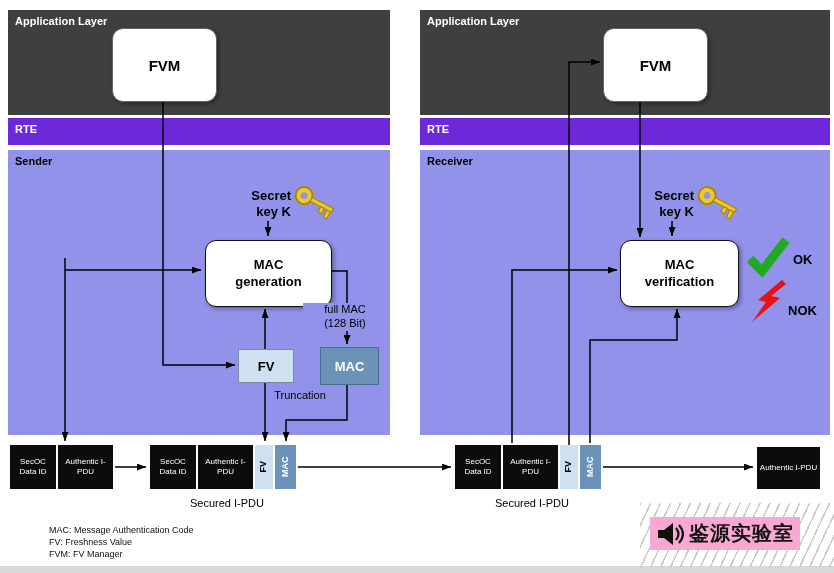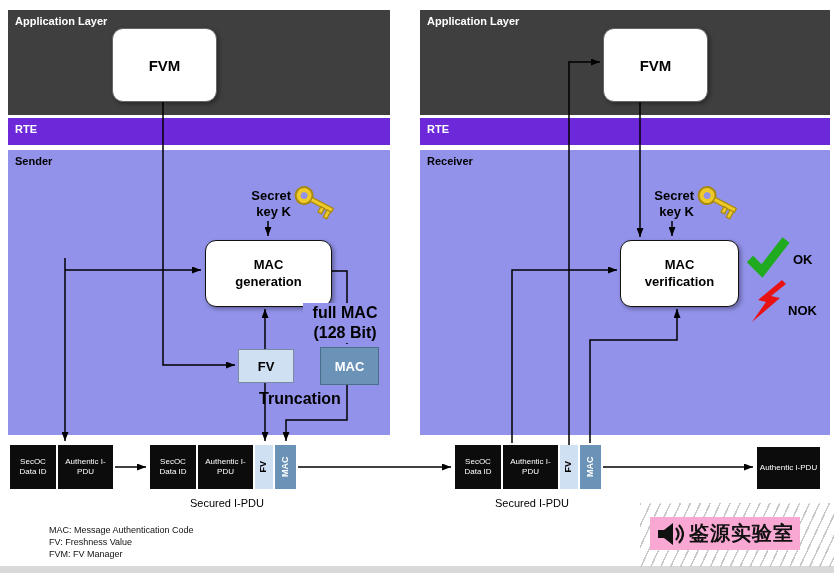--- a/index.html
+++ b/index.html
@@ -14,21 +14,21 @@
   .lbl-dark{color:#000000;}
   .abs{position:absolute;z-index:10;}
   .roundbox{background:#fff;border:1px solid #666;border-radius:11px;display:flex;flex-direction:column;
             align-items:center;justify-content:center;font-weight:bold;text-align:left;
             box-shadow:2px 2px 4px rgba(0,0,0,0.35);}
   .fvm{font-size:15px;}
   .opbox{font-size:13px;line-height:1.3;border:1.5px solid #111;}
   .txt{line-height:1.25;}
   .txt span{display:block;}
   .b13{font-size:13px;font-weight:bold;}
-  .b12{font-size:16px;font-weight:bold;}
+  .b12{font-size:11px;font-weight:normal;}
   .fvbox{background:#cfe0f2;border:1px solid #7a8aa0;display:flex;align-items:center;justify-content:center;
          font-size:13px;font-weight:bold;}
   .macfill{background:#6b93b8;border:1px solid #4a6d8c;display:flex;align-items:center;justify-content:center;
            font-size:13px;font-weight:bold;color:#fff;}
   .field{position:absolute;z-index:10;background:#0c0c0c;color:#fff;font-size:8px;line-height:1.25;
          display:flex;align-items:center;justify-content:center;text-align:center;padding:1px;box-sizing:border-box;}
   .field-fv{background:#cfe0f2;color:#000;}
   .field-mac{background:#6b93b8;color:#fff;}
   .vspan{transform:rotate(-90deg);white-space:nowrap;font-size:9px;font-weight:bold;}
   .caption{font-size:11px;text-align:center;}

